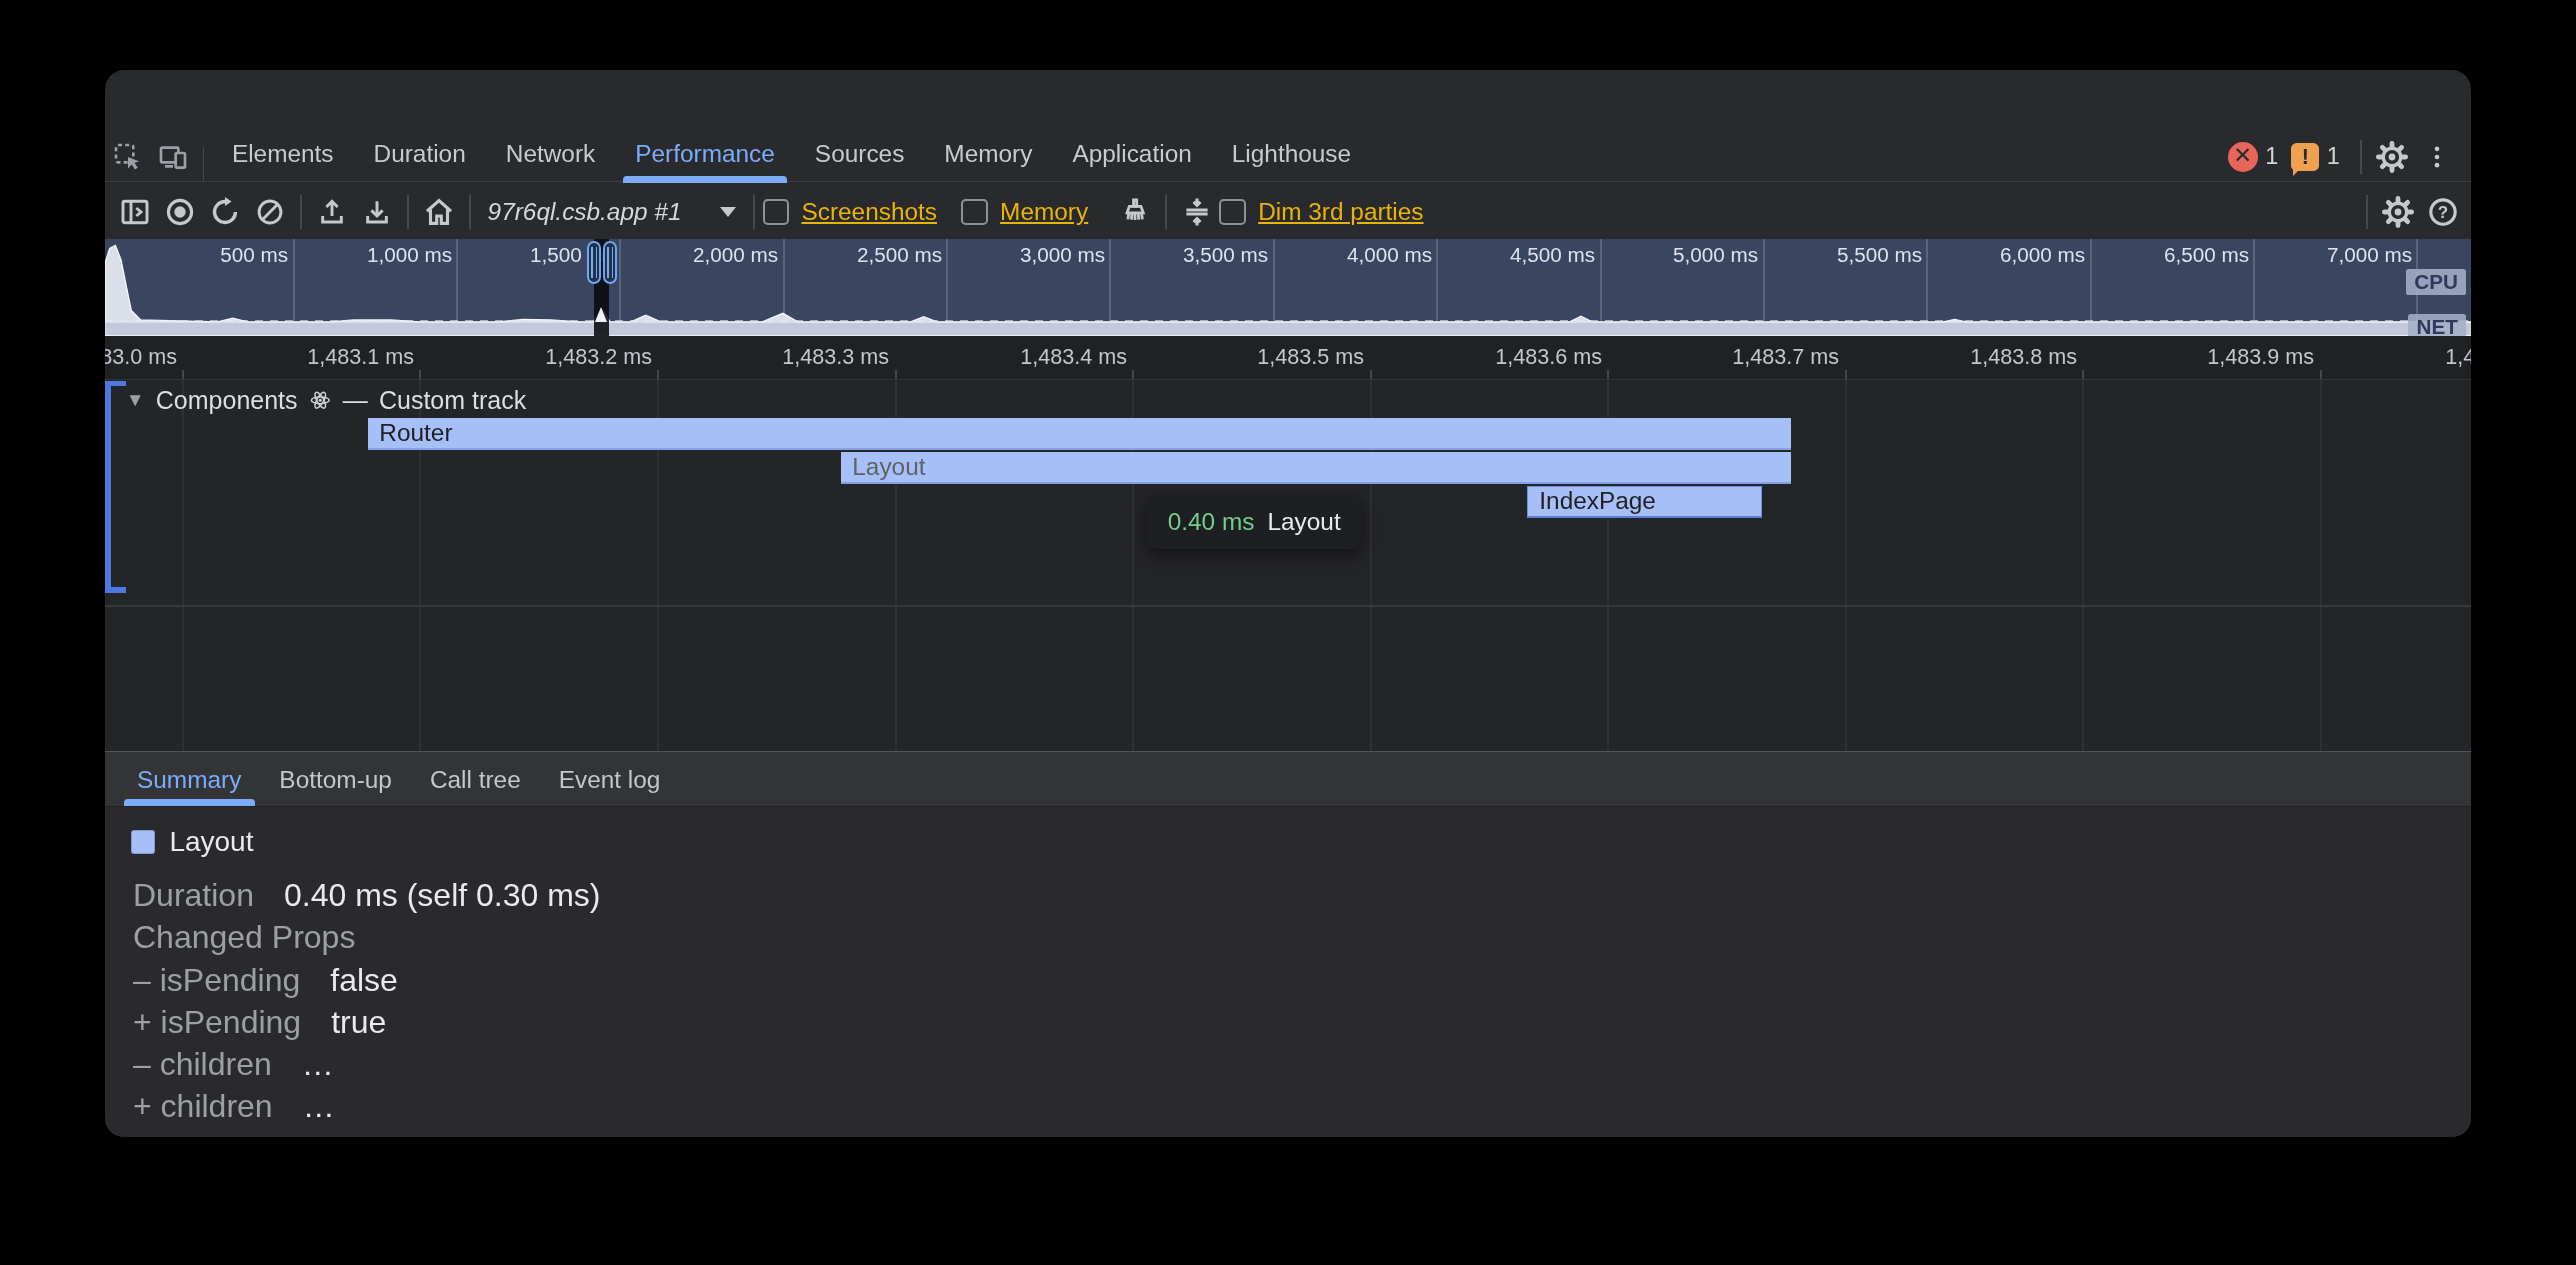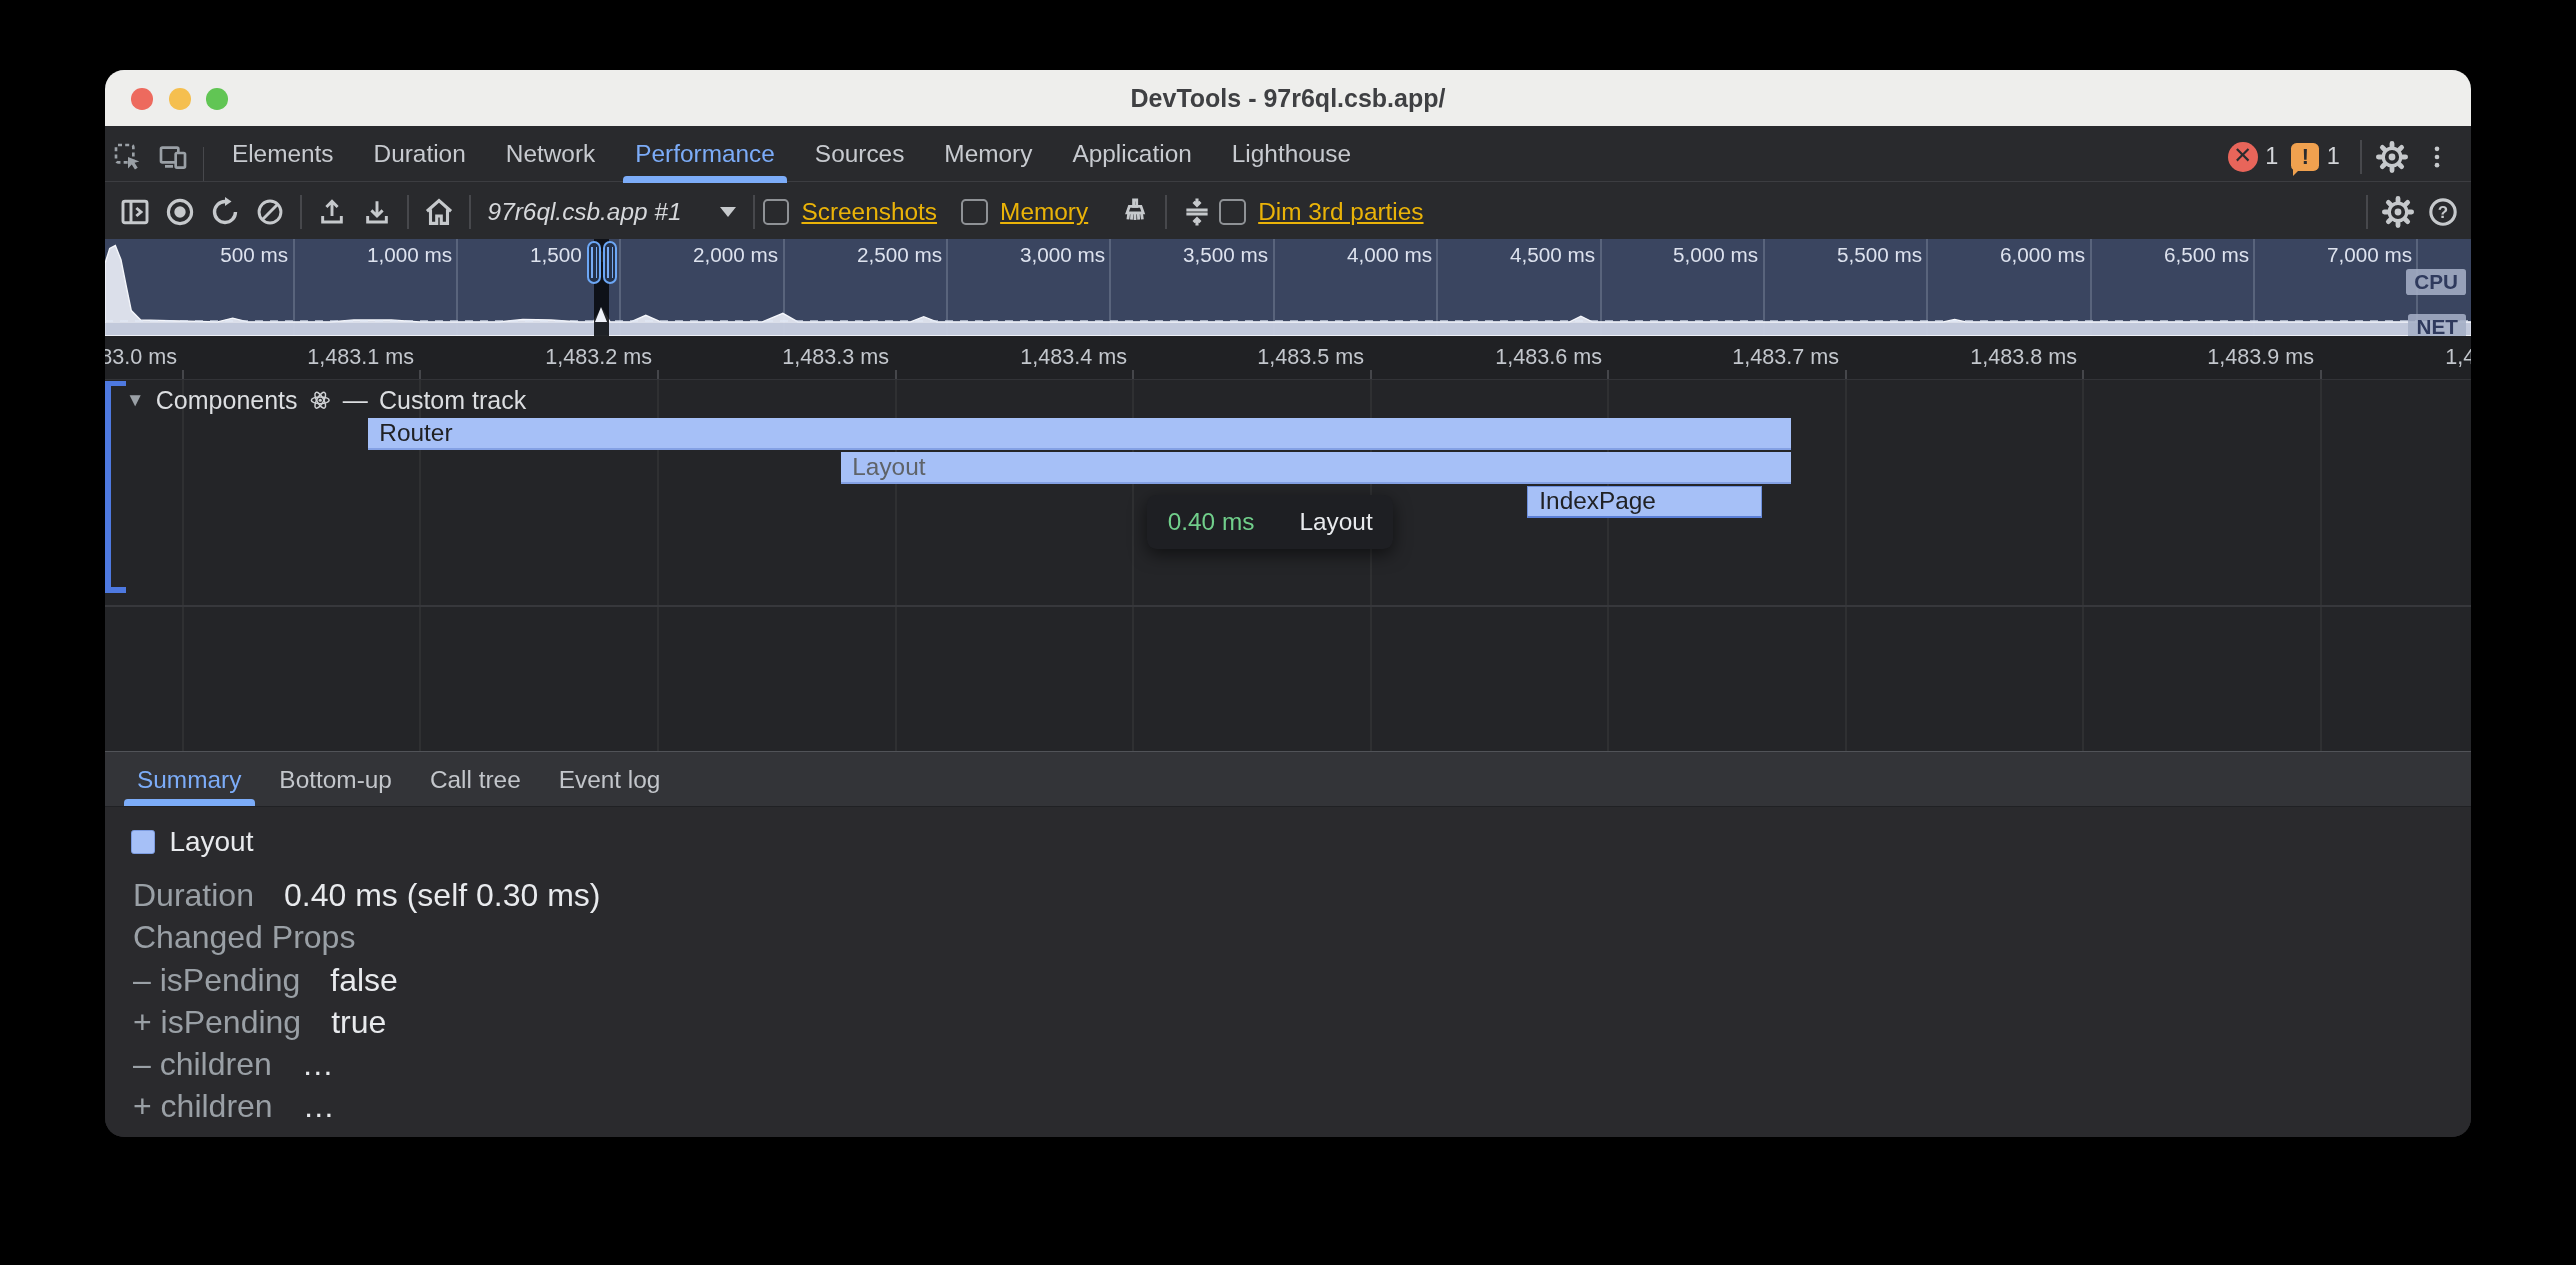--- a/index.html
+++ b/index.html
@@ -57,21 +57,21 @@
   #track-header .tri{font-size:19px;color:#9aa0a6;}
   .flame-bar{position:absolute;height:32px;background:#a6c0f7;border-bottom:2.8px solid #84a1e4;box-sizing:border-box;
     font-size:24.4px;color:#202124;line-height:29px;padding-left:11.3px;overflow:hidden;white-space:nowrap;}
   .flame-bar.dim{color:#5f6368;}
   .flame-bar.outlined{border:1.9px solid #6d90dd;border-bottom:2.8px solid #5b7fd6;line-height:27px;}
   #bracket{position:absolute;left:0;top:0.9px;width:5.6px;height:212px;background:#4e79e0;}
   #bracket:before,#bracket:after{content:"";position:absolute;left:0;width:20.7px;height:5.6px;background:#4e79e0;}
   #bracket:before{top:0;} #bracket:after{bottom:0;}
   #row-sep{position:absolute;left:0;width:100%;top:225px;height:1.9px;background:#37383c;}
   #tooltip{position:absolute;left:1042px;top:115px;height:54px;background:#1e1f23;border-radius:9.4px;
-    display:flex;align-items:center;padding:0 20.7px;font-size:24.4px;box-shadow:0 5.6px 17px rgba(0,0,0,.55);white-space:nowrap;gap:32px;}
+    display:flex;align-items:center;padding:0 20.7px;font-size:24.4px;box-shadow:0 5.6px 17px rgba(0,0,0,.55);white-space:nowrap;}
   #tooltip .dur{color:#71cf8b;margin-right:13px;}
   #tooltip .lbl{color:#e8eaed;}
   
   #bottom-tabs{position:absolute;left:0;top:681px;width:100%;height:56px;background:#333438;border-top:1.9px solid#515358;
     border-bottom:1.9px solid #202124;display:flex;align-items:flex-end;padding-left:13px;box-sizing:border-box;}
   .btab{position:relative;height:53px;line-height:53px;padding:0 19px;font-size:24.4px;color:#c3c6cb;flex:none;}
   .btab.active{color:#7cacf8;}
   .btab .underline{position:absolute;left:5.6px;right:5.6px;bottom:0;height:6.6px;border-radius:3.8px 3.8px 0 0;background:#7cacf8;}
   
   #summary{position:absolute;left:0;top:737px;width:100%;height:330px;background:#2a2a2d;}
@@ -80,26 +80,20 @@
   .sum-row{position:absolute;left:28px;display:flex;gap:30px;font-size:32px;line-height:30px;}
   .sum-row .lbl{color:#9aa0a6;}
   .sum-row .val{color:#e8eaed;}
   svg.icn{display:block;}
 </style>
 </head>
 <body>
 
 <div id="window">
 
-  <div id="titlebar">
-    <div class="tl" style="left:26px;background:#ed6a5e"></div>
-    <div class="tl" style="left:64px;background:#f5bf4f"></div>
-    <div class="tl" style="left:101px;background:#61c554"></div>
-    <div class="title">DevTools - 97r6ql.csb.app/</div>
-  </div>
 
   <div id="tabbar">
     <div class="iconbtn">
       <svg class="icn" width="32" height="32" viewBox="0 0 24 24" fill="none" stroke="#9aa0a6" stroke-width="2">
         <rect x="3" y="3" width="13" height="13" rx="1.5" stroke-dasharray="3 2.4"></rect>
         <path d="M12 12 l8.5 3.4 -3.6 1 2.4 3.6 -2.1 1.4 -2.4 -3.7 -2.8 2.9 z" fill="#9aa0a6" stroke="none"></path>
       </svg>
     </div>
     <div class="iconbtn">
       <svg class="icn" width="32" height="32" viewBox="0 0 24 24" fill="none" stroke="#9aa0a6" stroke-width="2">

